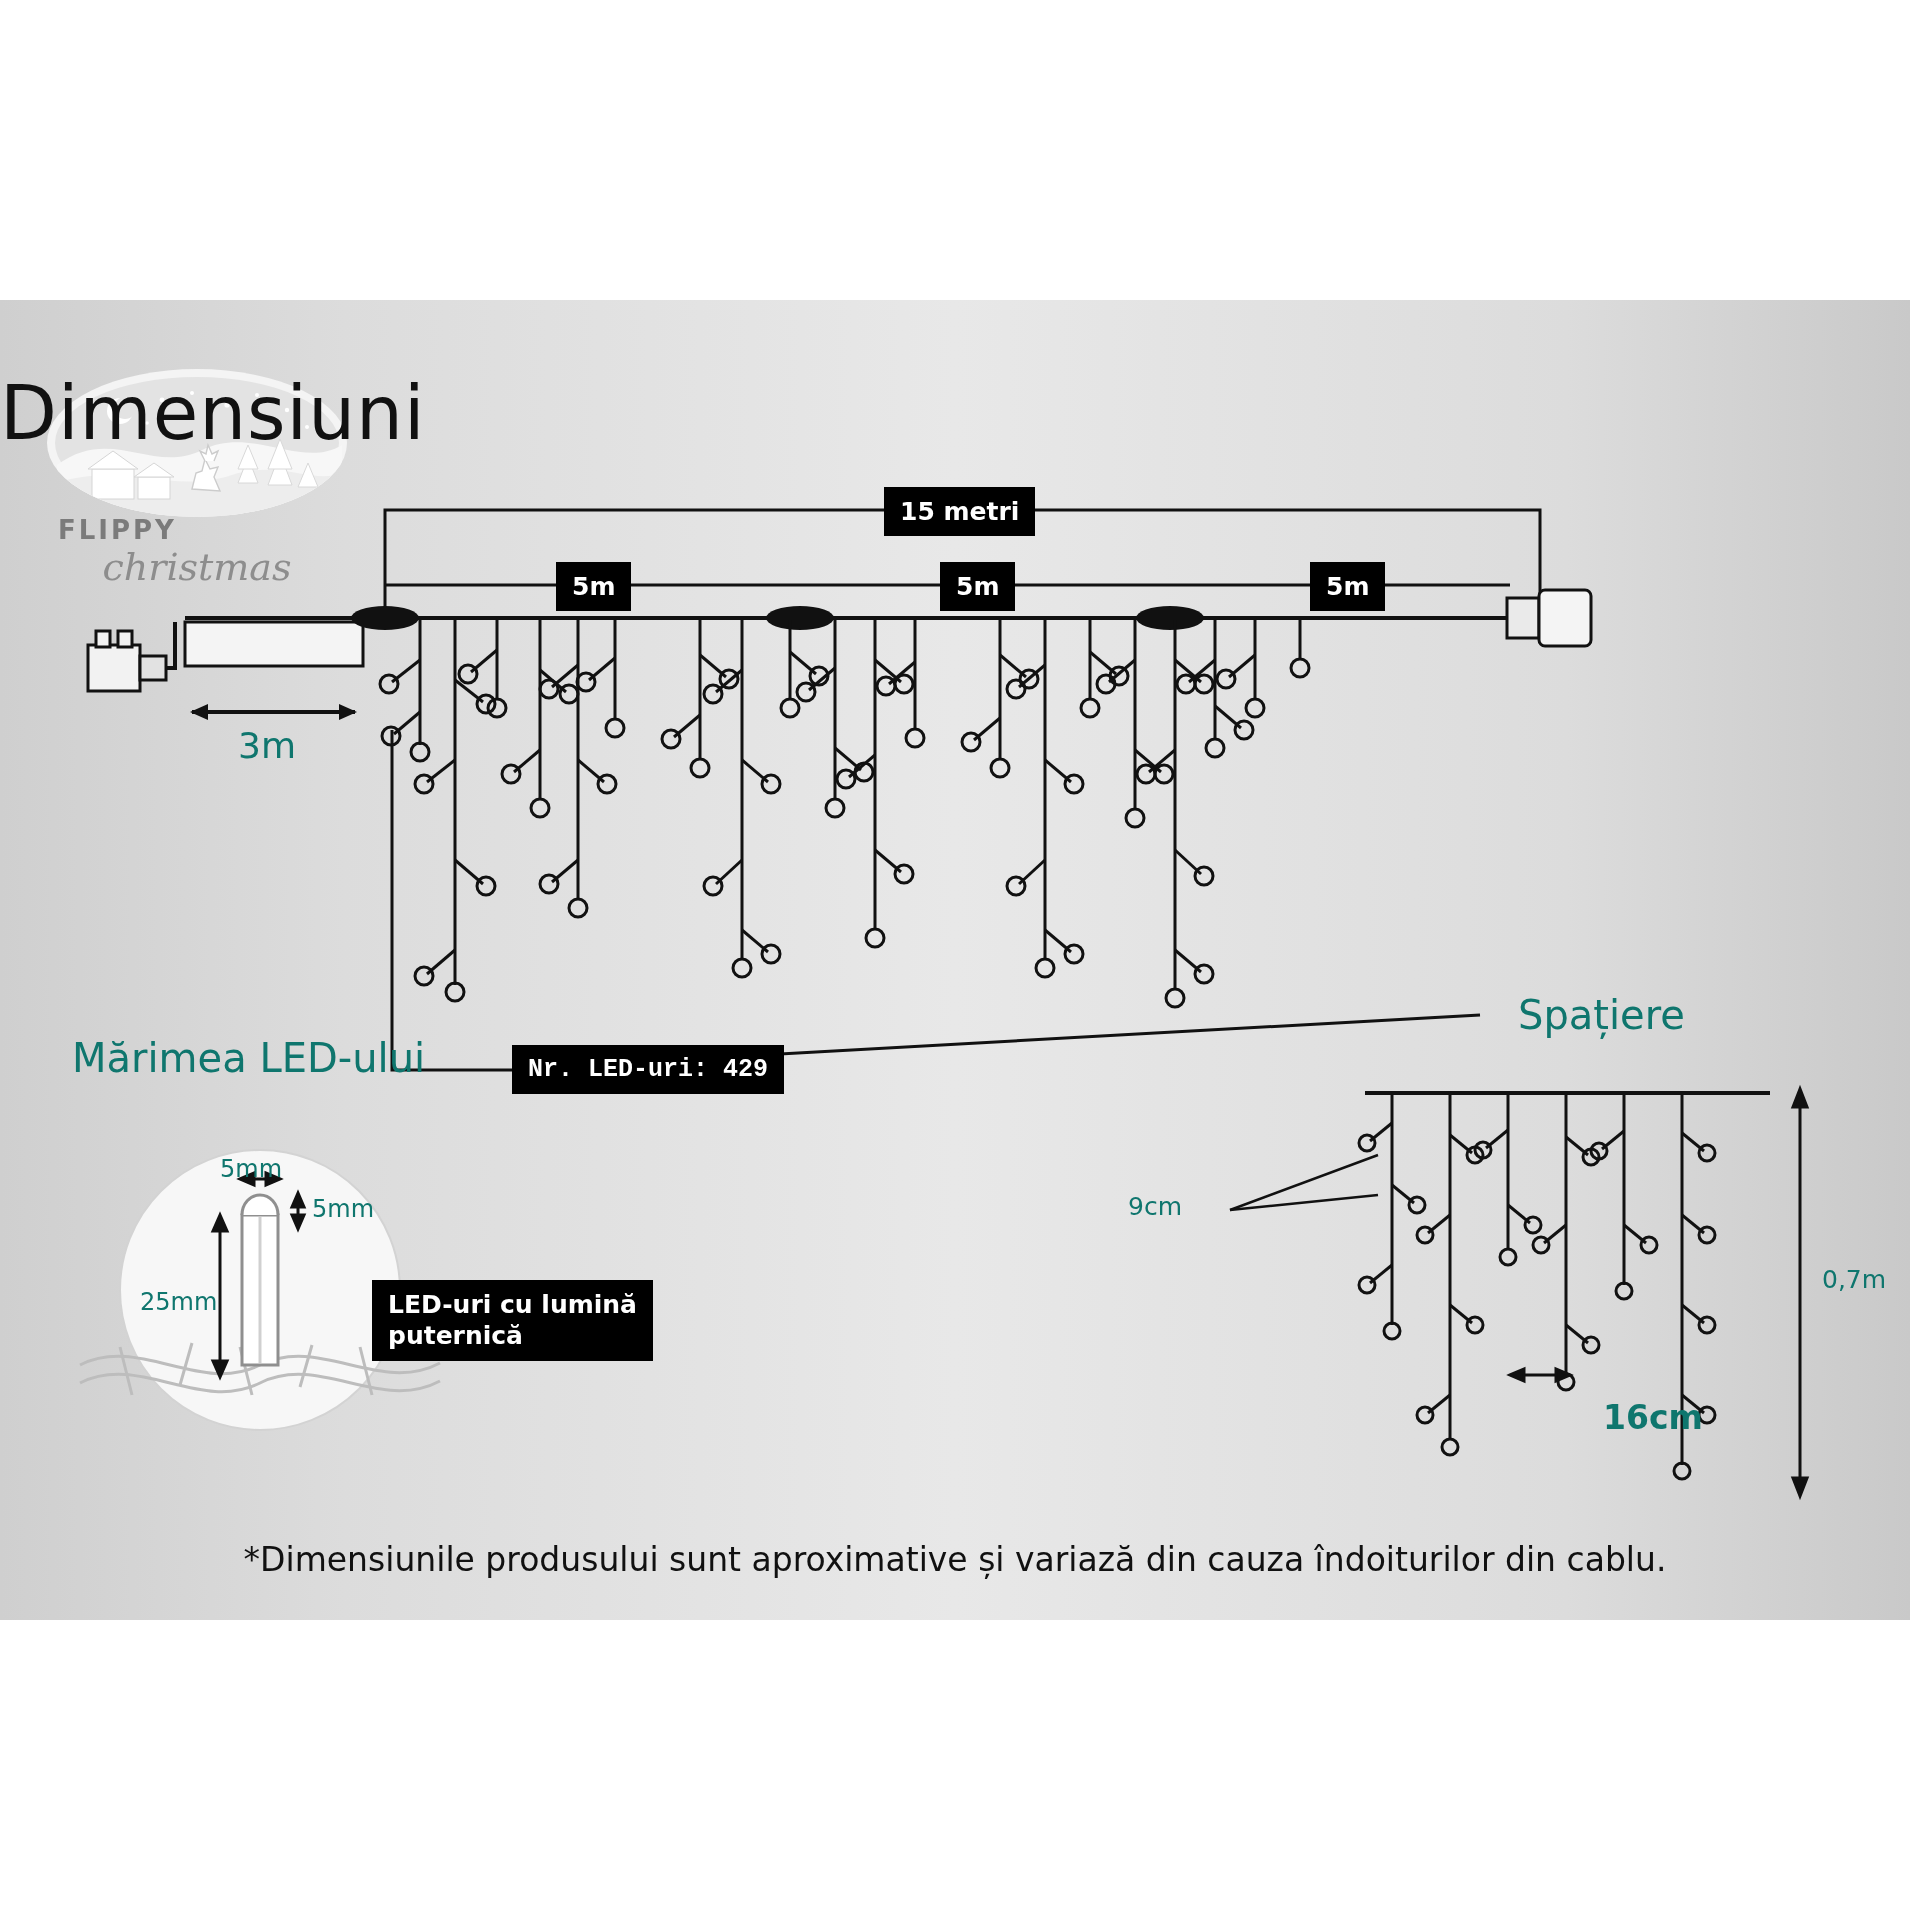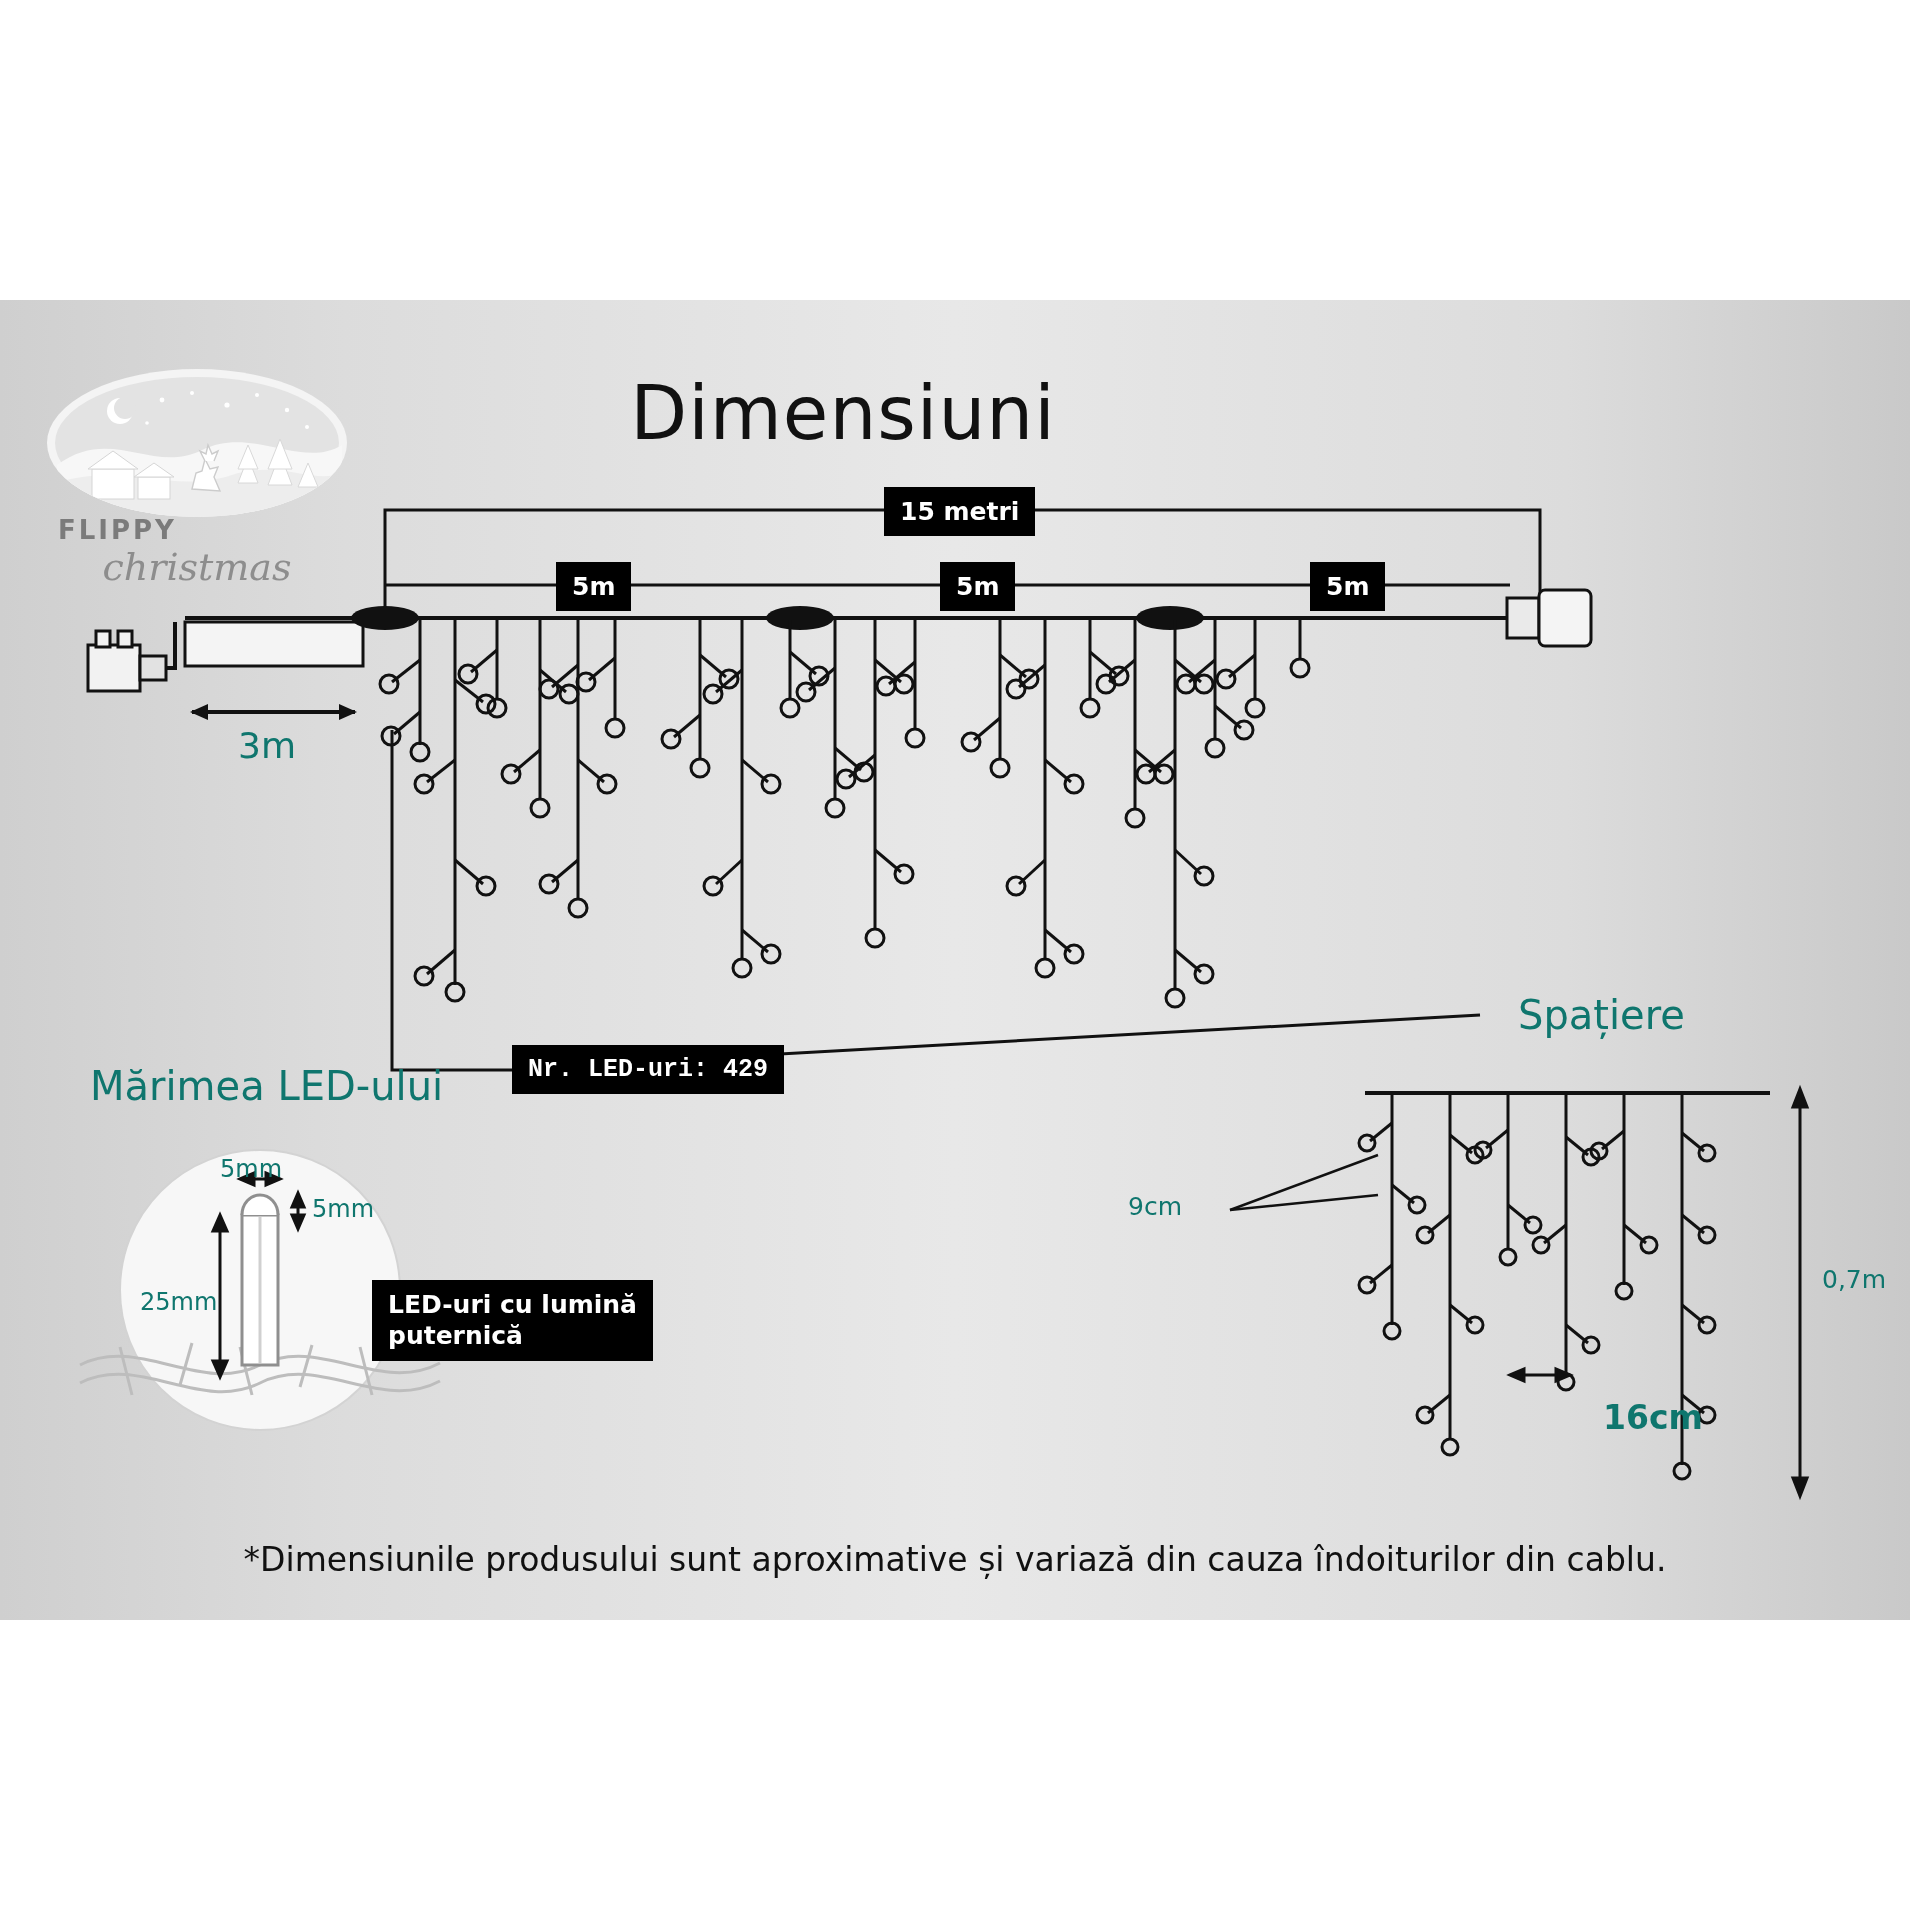--- a/index.html
+++ b/index.html
@@ -15,21 +15,20 @@
   .panel{
     position:absolute;
     left:0;top:300px;
     width:1910px;height:1320px;
     background:linear-gradient(90deg,#cfcfcf 0%,#dcdcdc 18%,#e8e8e8 50%,#dcdcdc 82%,#c9c9c9 100%);
   }
 
   .title{
     position:absolute;
     left:0;top:370px;width:1686px;
-    text-align:center;
     font-size:74px;
     color:#111;
     letter-spacing:1px;
   }
 
   
   .pill{
     position:absolute;
     background:#000;
     color:#fff;
@@ -339,21 +338,21 @@
     </g>
   </svg>
 
   <div class="pill" style="left:884px;top:487px;">15 metri</div>
   <div class="pill" style="left:556px;top:562px;">5m</div>
   <div class="pill" style="left:940px;top:562px;">5m</div>
   <div class="pill" style="left:1310px;top:562px;">5m</div>
   <div class="pill" style="left:512px;top:1045px;font-family:Liberation Mono, monospace;">Nr. LED-uri: 429</div>
   <div class="plain big" style="left:238px;top:725px;">3m</div>
 
-  <div class="plain h" style="left:90px;top:1035px;margin-top:28px;">Mărimea LED-ului</div>
+  <div class="plain h" style="left:72px;top:1035px;">Mărimea LED-ului</div>
 
   <svg width="700" height="400" style="left:60px;top:1095px;">
     <circle cx="200" cy="195" r="140" fill="#f7f7f7" stroke="#d3d3d3" stroke-width="2"></circle>
 
     <g stroke="#bdbdbd" fill="none" stroke-width="3">
       <path d="M20 270 C80 240 140 300 200 270 C260 240 320 300 380 268"></path>
       <path d="M20 288 C80 258 140 318 200 288 C260 258 320 318 380 286"></path>
       <path d="M60 252 L72 300 M120 290 L132 248 M180 252 L192 300 M240 292 L252 250 M300 252 L312 300"></path>
     </g>
 

